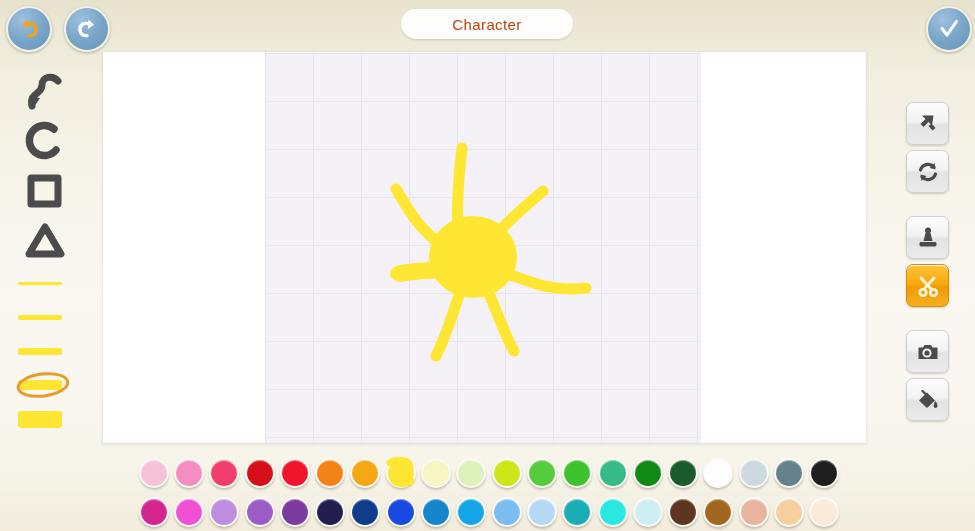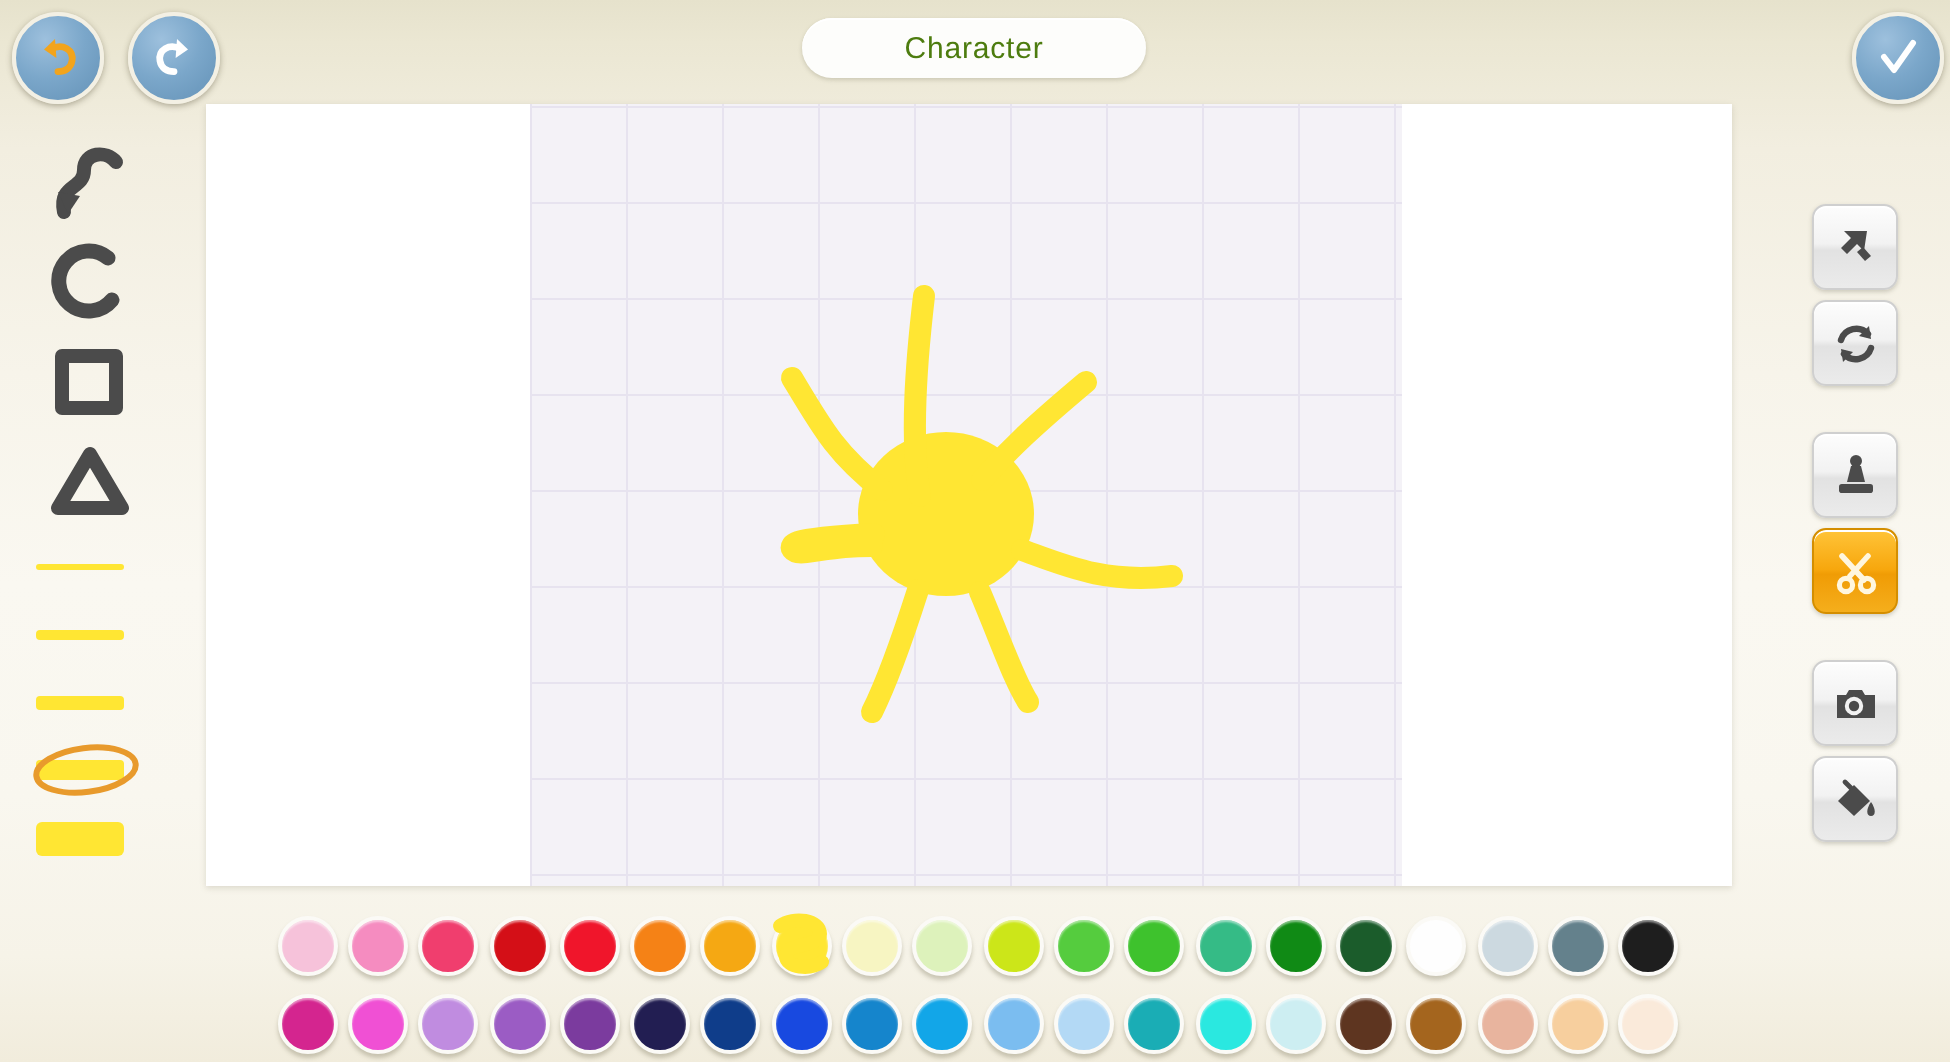--- a/index.html
+++ b/index.html
@@ -50,21 +50,21 @@
     width: 172px; height: 30px;
     border-radius: 16px;
     background: #fdfdfb;
     box-shadow: 0 1px 2px rgba(120,115,90,0.28), inset 0 1px 0 #fff;
     display: flex;
     align-items: center;
     justify-content: center;
   }
   #title-text {
     font-size: 15px;
-    color: #4d7c0f;
+    color: #c2410c;
     letter-spacing: 0.4px;
   }
 
   
   #canvas-wrap {
     position: absolute;
     left: 103px; top: 52px;
     width: 763px; height: 391px;
     background: #ffffff;
     box-shadow: 0 1px 3px rgba(120,115,90,0.22);

